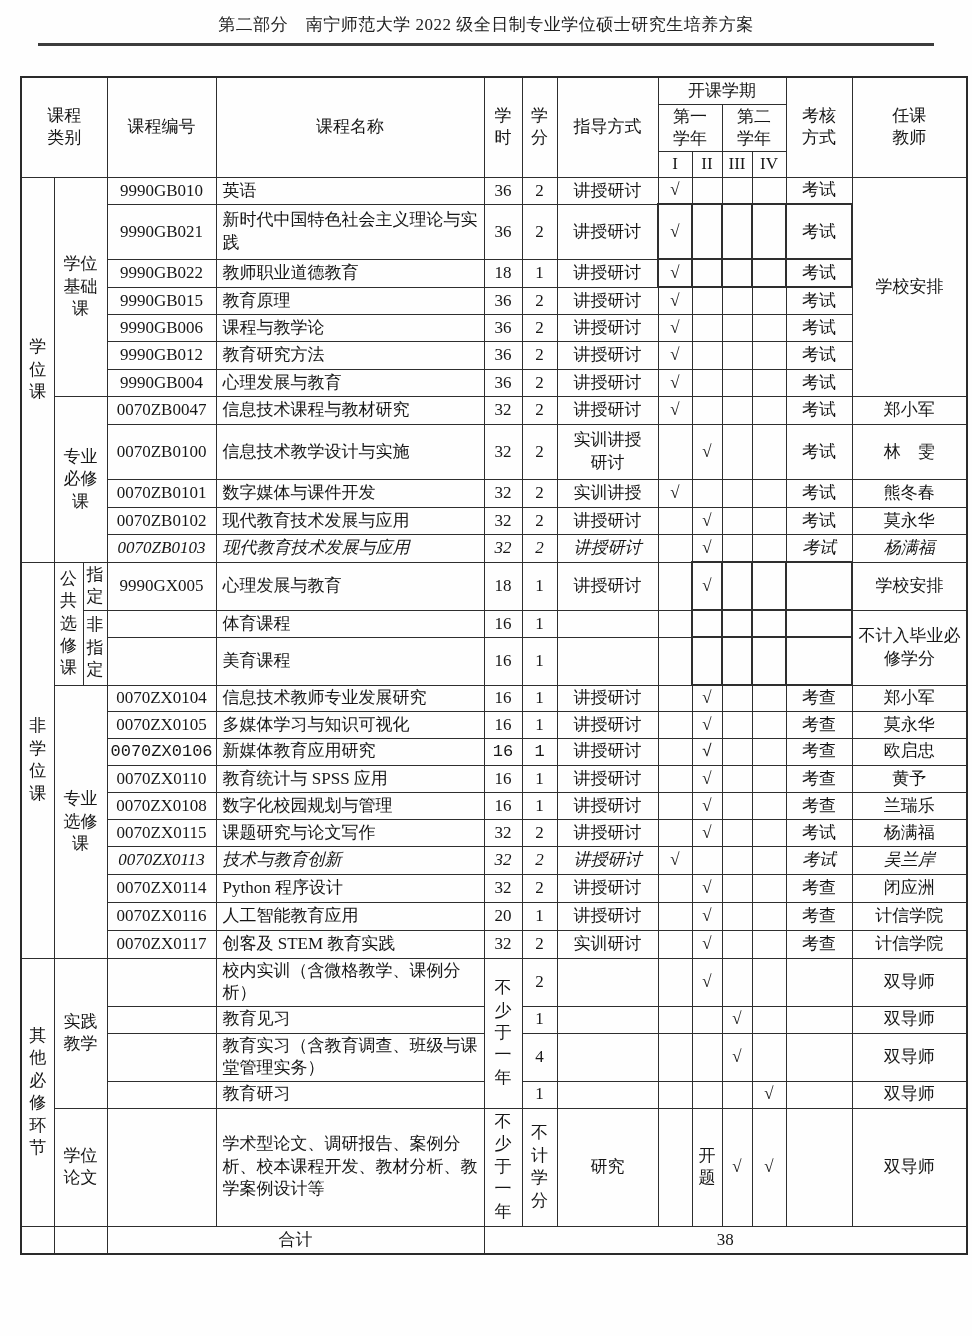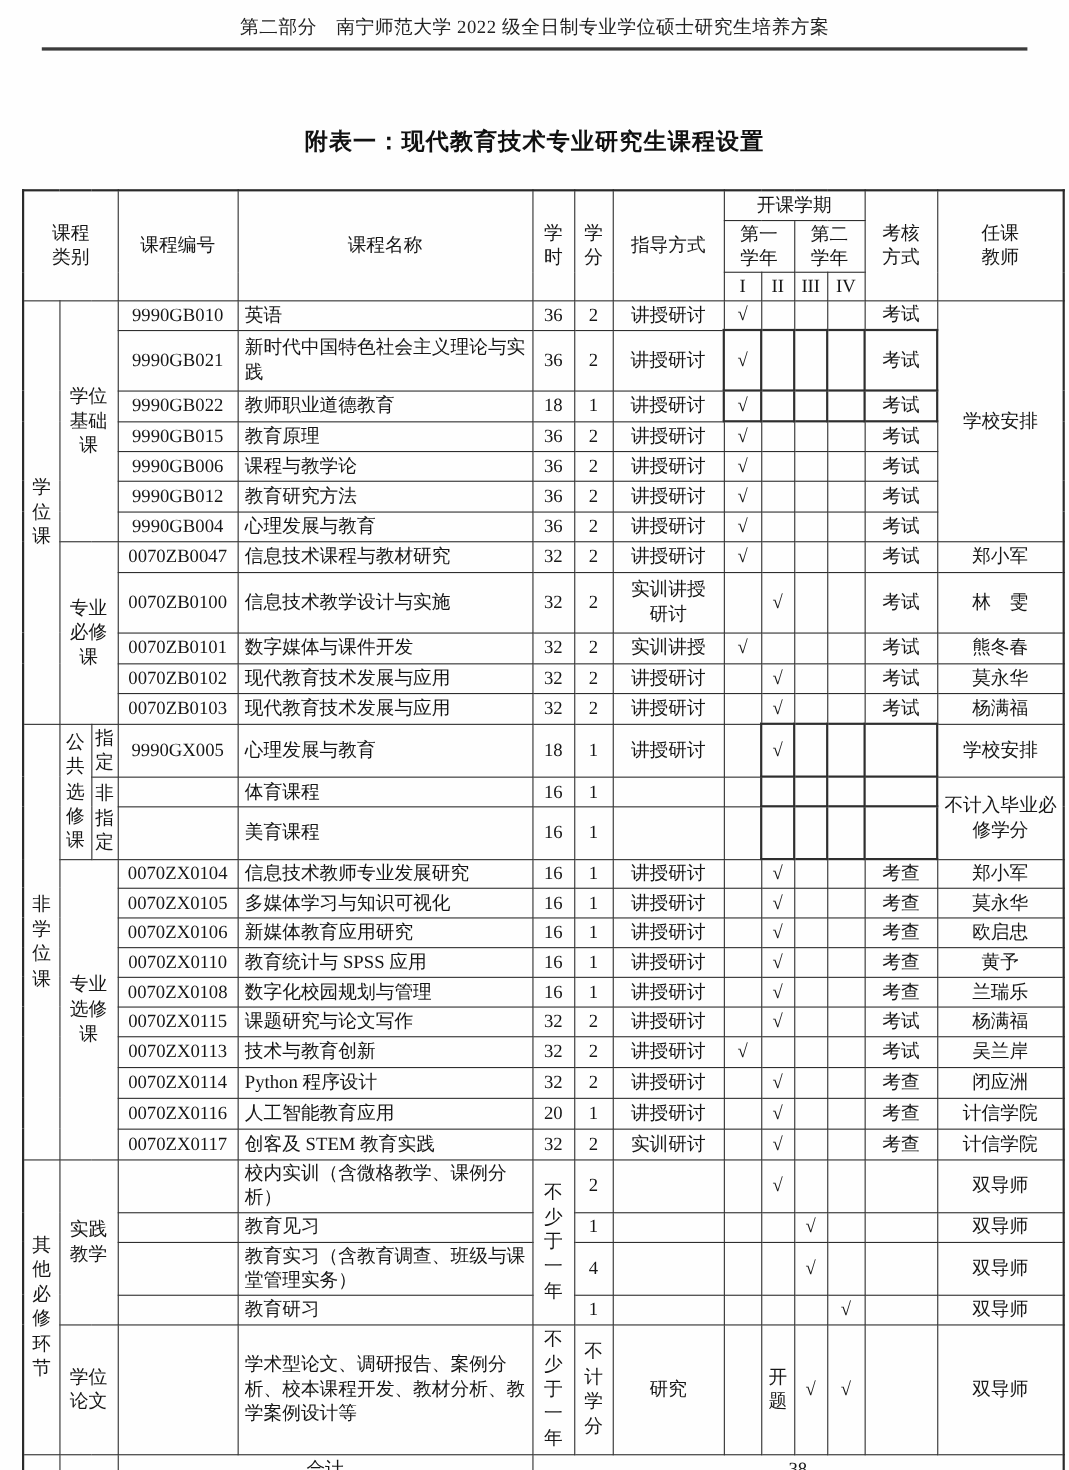--- a/index.html
+++ b/index.html
@@ -55,21 +55,20 @@
   .doc-table td.T, .doc-table th.T { border-width: 2px; }
 </style>
 </head>
 <body>
 
 <div class="page">
   <div class="page-header">
     <div class="page-header-text">第二部分　南宁师范大学 2022 级全日制专业学位硕士研究生培养方案</div>
   </div>
 
-  <h1 class="doc-title">附表一：现代教育技术专业研究生课程设置</h1>
 
   <table class="doc-table">
       <colgroup>
         <col style="width: 33px;">
         <col style="width: 29px;">
         <col style="width: 24px;">
         <col style="width: 109px;">
         <col style="width: 268px;">
         <col style="width: 38px;">
         <col style="width: 35px;">
@@ -250,21 +249,21 @@
           <td>32</td>
           <td>2</td>
           <td>讲授研讨</td>
           <td></td>
           <td>√</td>
           <td></td>
           <td></td>
           <td>考试</td>
           <td>莫永华</td>
         </tr>
-        <tr style="height: 28px;">
+        <tr style="height: 28px; font-style: italic;">
           <td>0070ZB0103</td>
           <td class="L">现代教育技术发展与应用</td>
           <td>32</td>
           <td>2</td>
           <td>讲授研讨</td>
           <td></td>
           <td>√</td>
           <td></td>
           <td></td>
           <td>考试</td>
@@ -344,21 +343,21 @@
           <td>16</td>
           <td>1</td>
           <td>讲授研讨</td>
           <td></td>
           <td>√</td>
           <td></td>
           <td></td>
           <td>考查</td>
           <td>莫永华</td>
         </tr>
-        <tr style="height: 27px;">
+        <tr style="height: 27px; font-family: Liberation Mono, monospace;">
           <td>0070ZX0106</td>
           <td class="L">新媒体教育应用研究</td>
           <td>16</td>
           <td>1</td>
           <td>讲授研讨</td>
           <td></td>
           <td>√</td>
           <td></td>
           <td></td>
           <td>考查</td>
@@ -396,21 +395,21 @@
           <td>32</td>
           <td>2</td>
           <td>讲授研讨</td>
           <td></td>
           <td>√</td>
           <td></td>
           <td></td>
           <td>考试</td>
           <td>杨满福</td>
         </tr>
-        <tr style="height: 28px;">
+        <tr style="height: 28px; font-style: italic;">
           <td>0070ZX0113</td>
           <td class="L">技术与教育创新</td>
           <td>32</td>
           <td>2</td>
           <td>讲授研讨</td>
           <td>√</td>
           <td></td>
           <td></td>
           <td></td>
           <td>考试</td>

